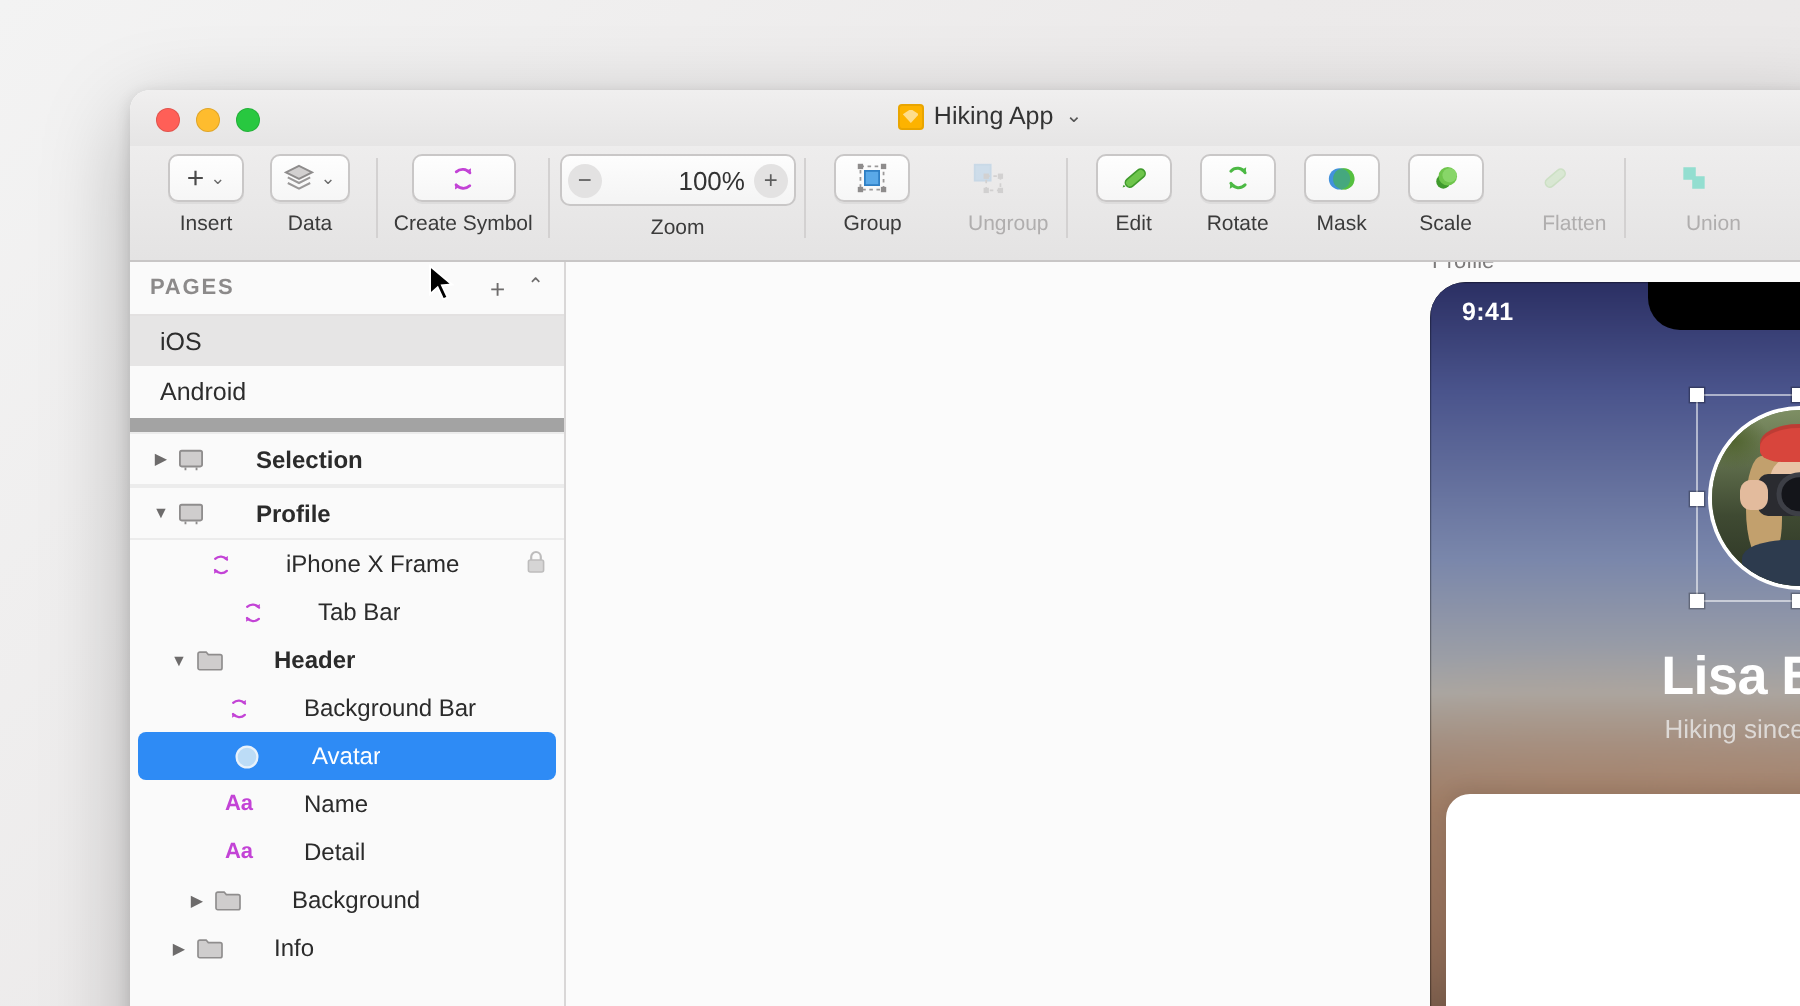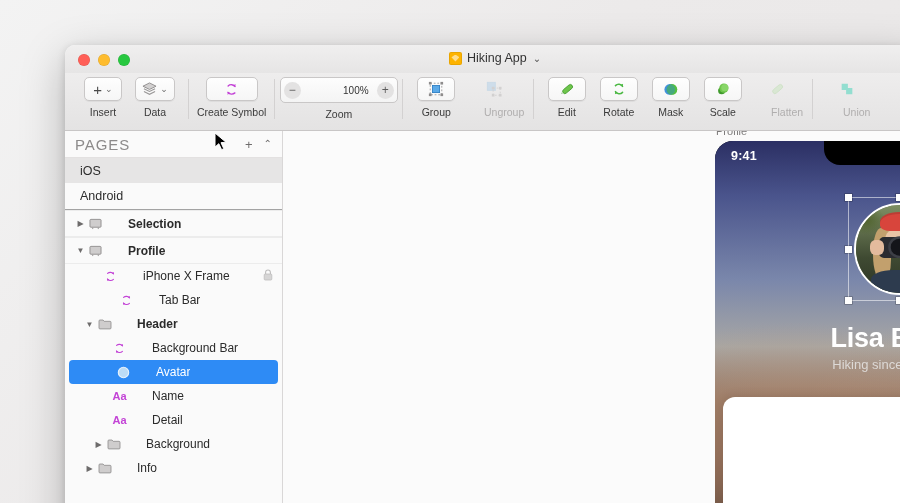--- a/index.html
+++ b/index.html
@@ -76,45 +76,45 @@
   .zoom-box{
     height:24px;border-radius:5px;display:flex;align-items:center;
     background:linear-gradient(#fdfdfd,#f4f4f4);border:1px solid #c9c7c7;
     padding:0 3px;gap:2px;
   }
   .zoom-step{
     width:17px;height:17px;border-radius:50%;background:#e3e2e2;
     display:flex;align-items:center;justify-content:center;
     font-size:12px;color:#5d5d5d;line-height:1;
   }
-  .zoom-val{font-size:10px;color:#333;width:38px;text-align:center;margin-left:34px;}
+  .zoom-val{font-size:13px;color:#333;width:38px;text-align:center;margin-left:34px;}
 
   
   #body-split{display:flex;height:415px;}
 
   
   #sidebar{
     width:217px;min-width:217px;background:#fafafa;
     border-right:1px solid #d9d7d7;display:flex;flex-direction:column;
     overflow:hidden;
   }
   #pages-head{
     height:26px;display:flex;align-items:center;padding:0 10px;
     border-bottom:1px solid #e3e1e1;background:#fafafa;
   }
-  .pages-title{font-size:15px;letter-spacing:.9px;color:#8c8a8a;font-weight:400;flex:1;}
+  .pages-title{font-size:11px;letter-spacing:.9px;color:#8c8a8a;font-weight:700;flex:1;}
   .head-ic{font-size:13px;color:#6e6c6c;margin-left:11px;line-height:1;}
   .head-ic.small{font-size:10px;}
 
   .page-row{
     height:25px;display:flex;align-items:center;padding:0 0 0 15px;
     font-size:12.5px;color:#2d2d2d;
   }
   .page-row.selected{background:#e6e5e5;}
-  #pages-list{border-bottom:1px solid #a3a3a3;padding-bottom:1px;}
+  #pages-list{border-bottom:7px solid #a3a3a3;padding-bottom:1px;}
 
   .layer-row{
     height:24px;display:flex;align-items:center;font-size:12px;color:#2b2b2b;
     position:relative;
   }
   .layer-row.artboard{font-weight:bold;border-bottom:1px solid #ececec;border-top:1px solid #ececec;height:25px;}
   .layer-row.selected{background:#2e8bf5;color:#fff;}
   .disc{
     width:13px;display:inline-block;text-align:center;font-size:8px;color:#6d6b6b;
     flex:0 0 13px;

